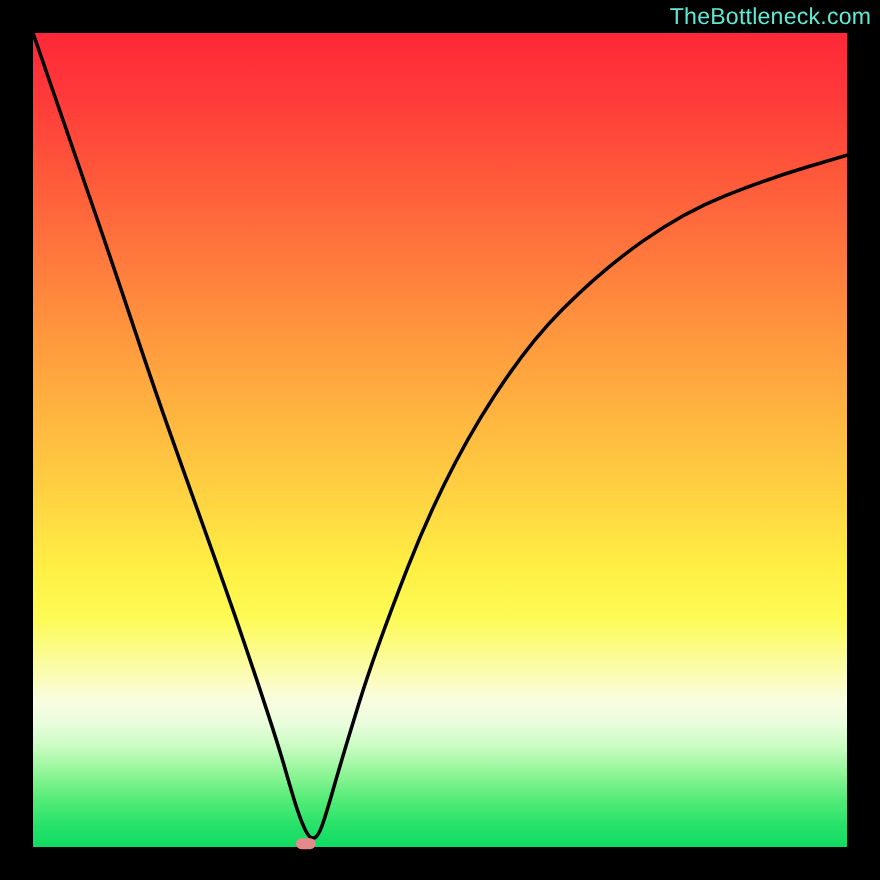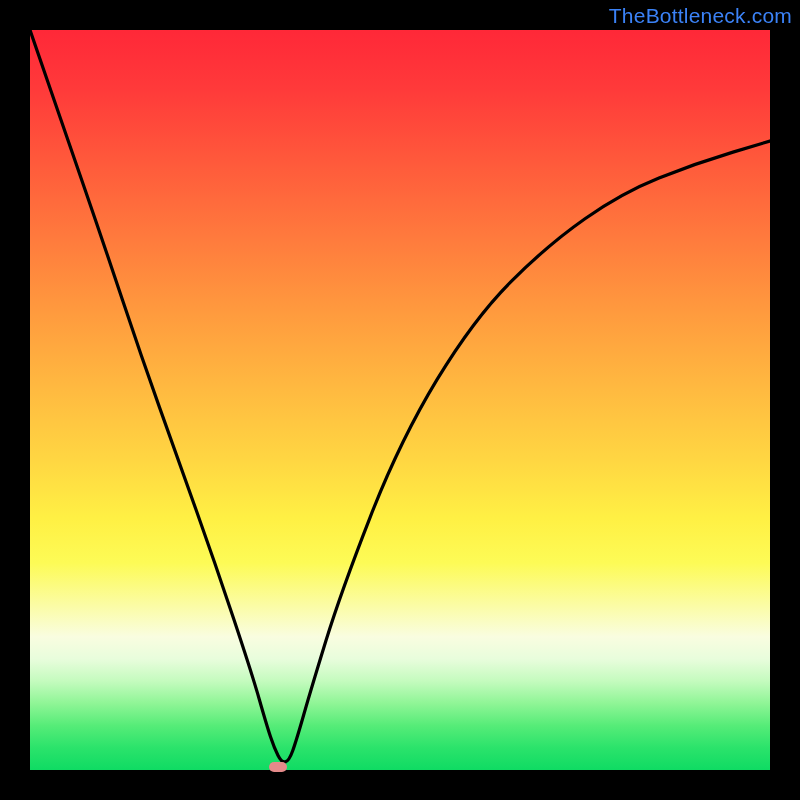--- a/index.html
+++ b/index.html
@@ -55,21 +55,21 @@
     position: absolute;
     width: 18px;
     height: 10px;
     background: #e48a8a;
     border-radius: 5px;
   }
   .watermark {
     position: absolute;
     top: 4px;
     right: 8px;
-    color: #3b82f6;
+    color: #5eead4;
     font-size: 21px;
     font-weight: 500;
     letter-spacing: 0.2px;
     user-select: none;
   }
 </style>
 </head>
 <body>
 
 <div class="frame">

